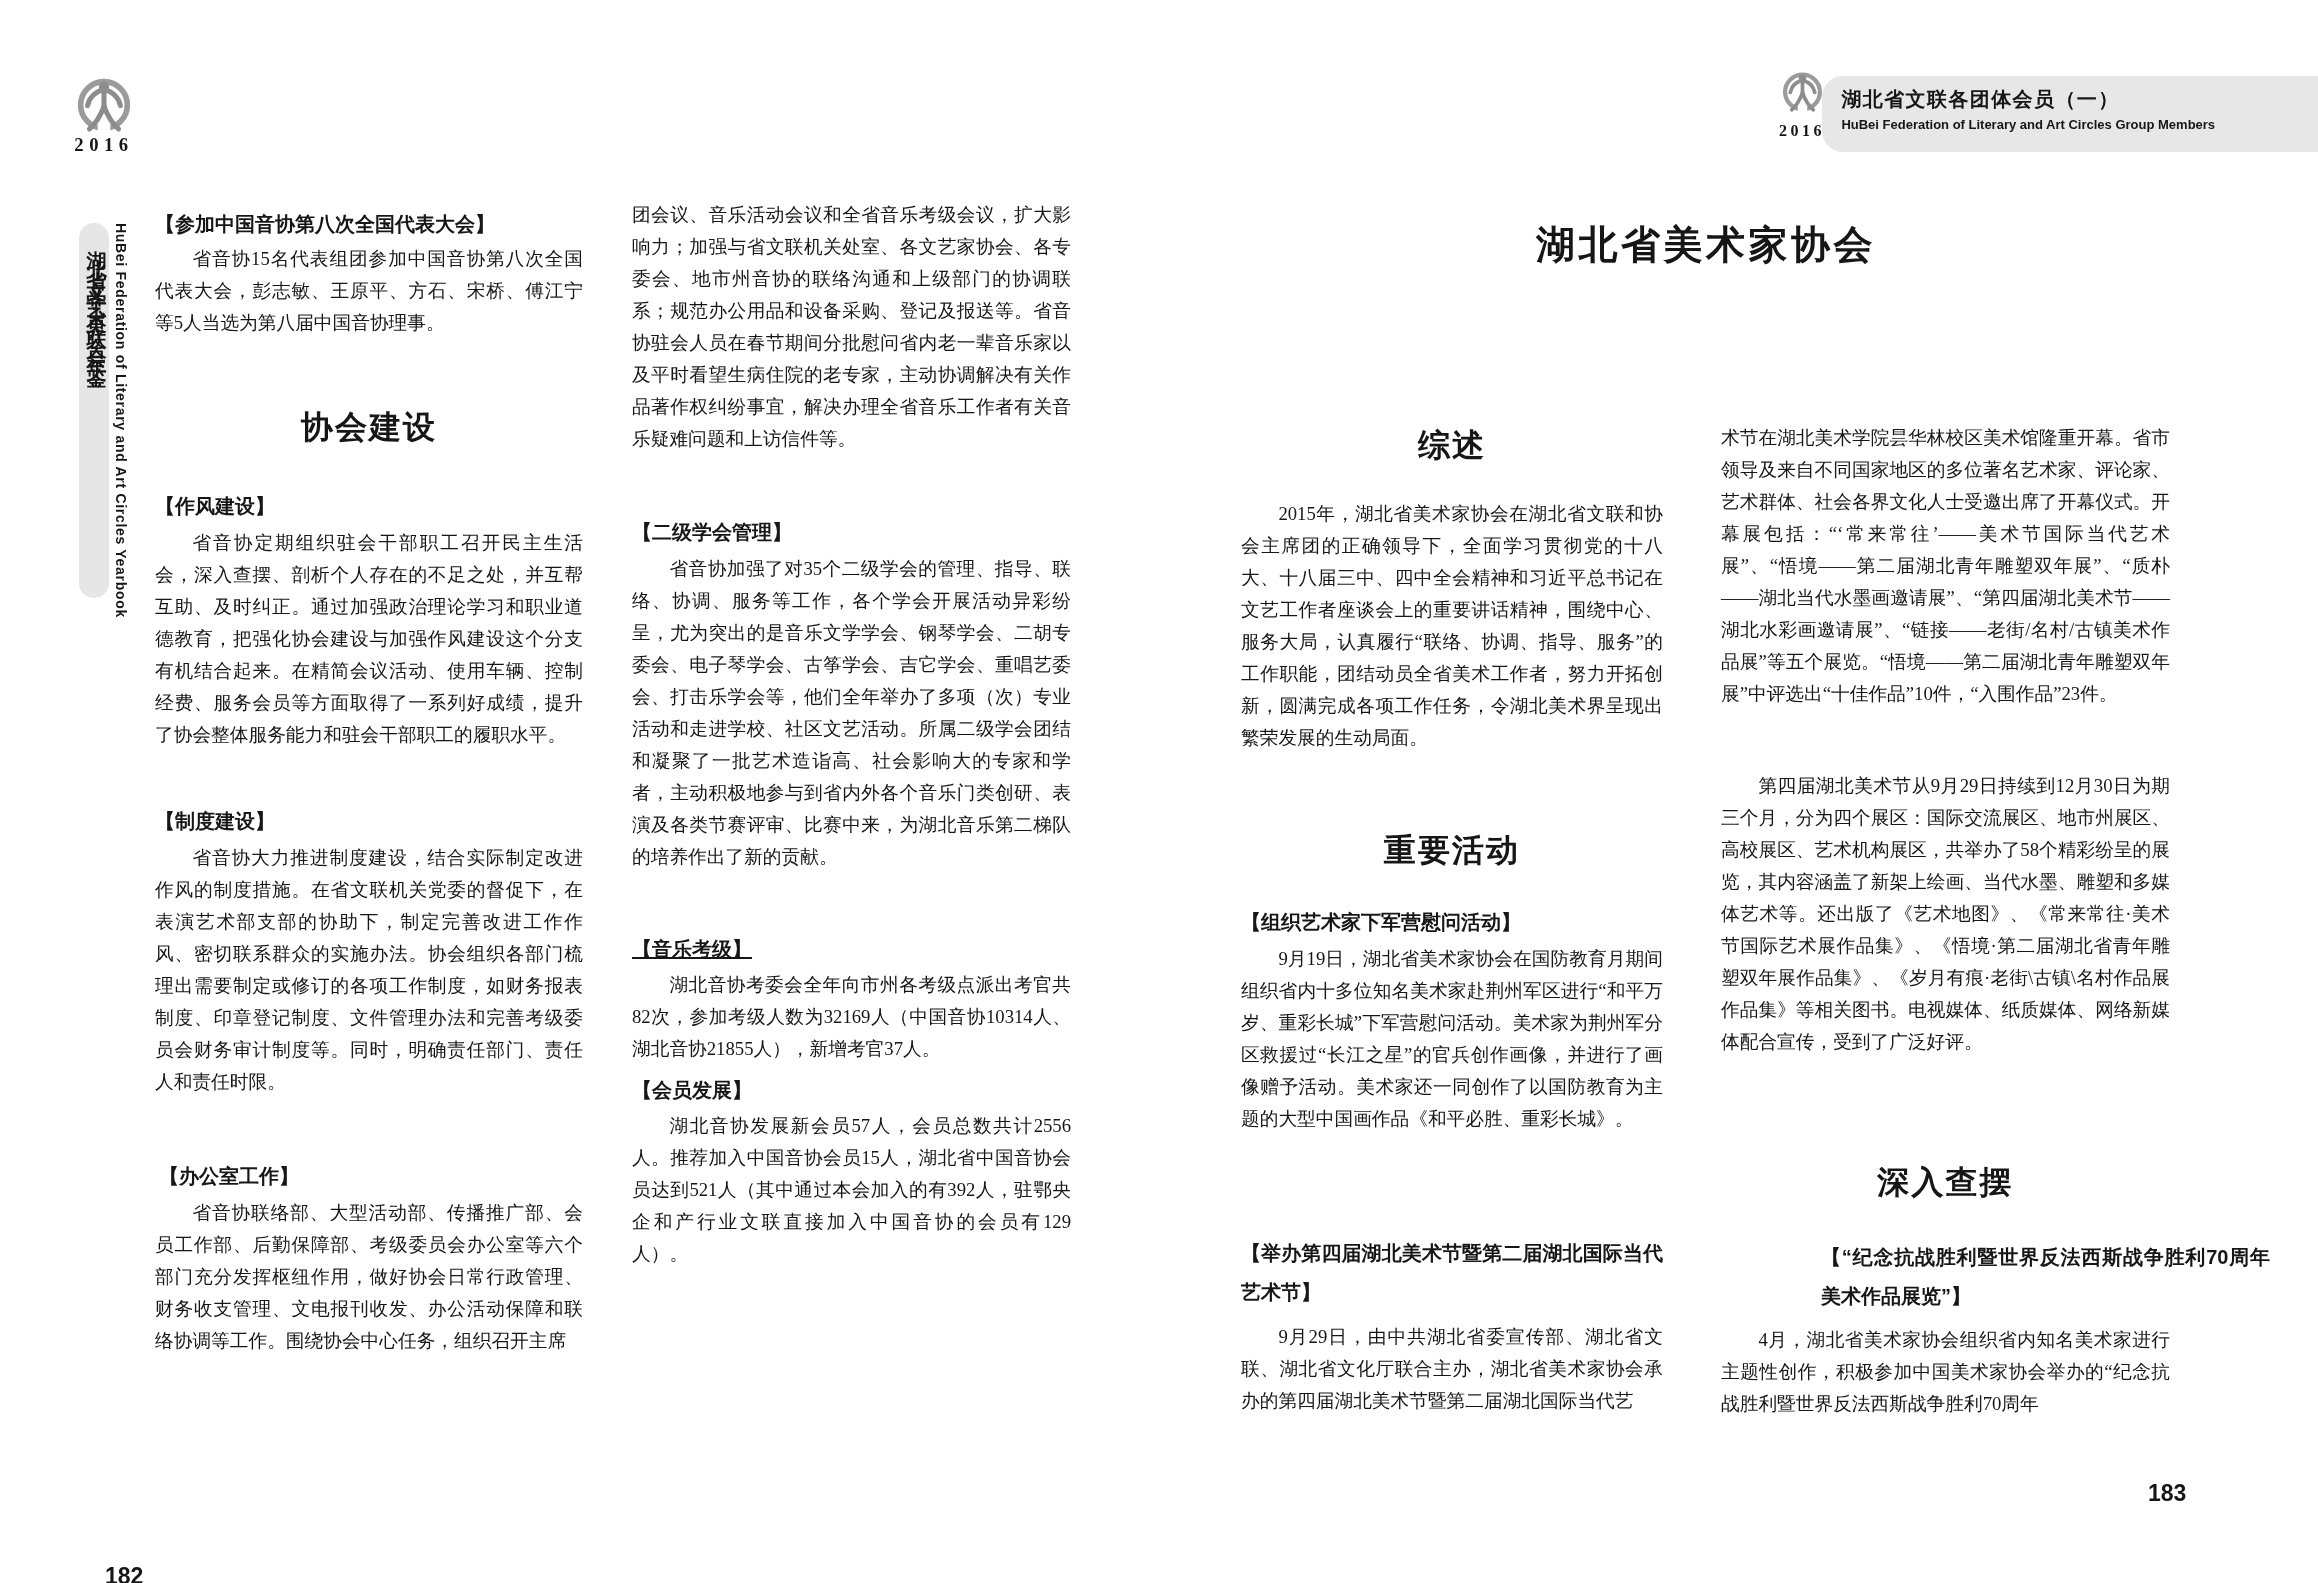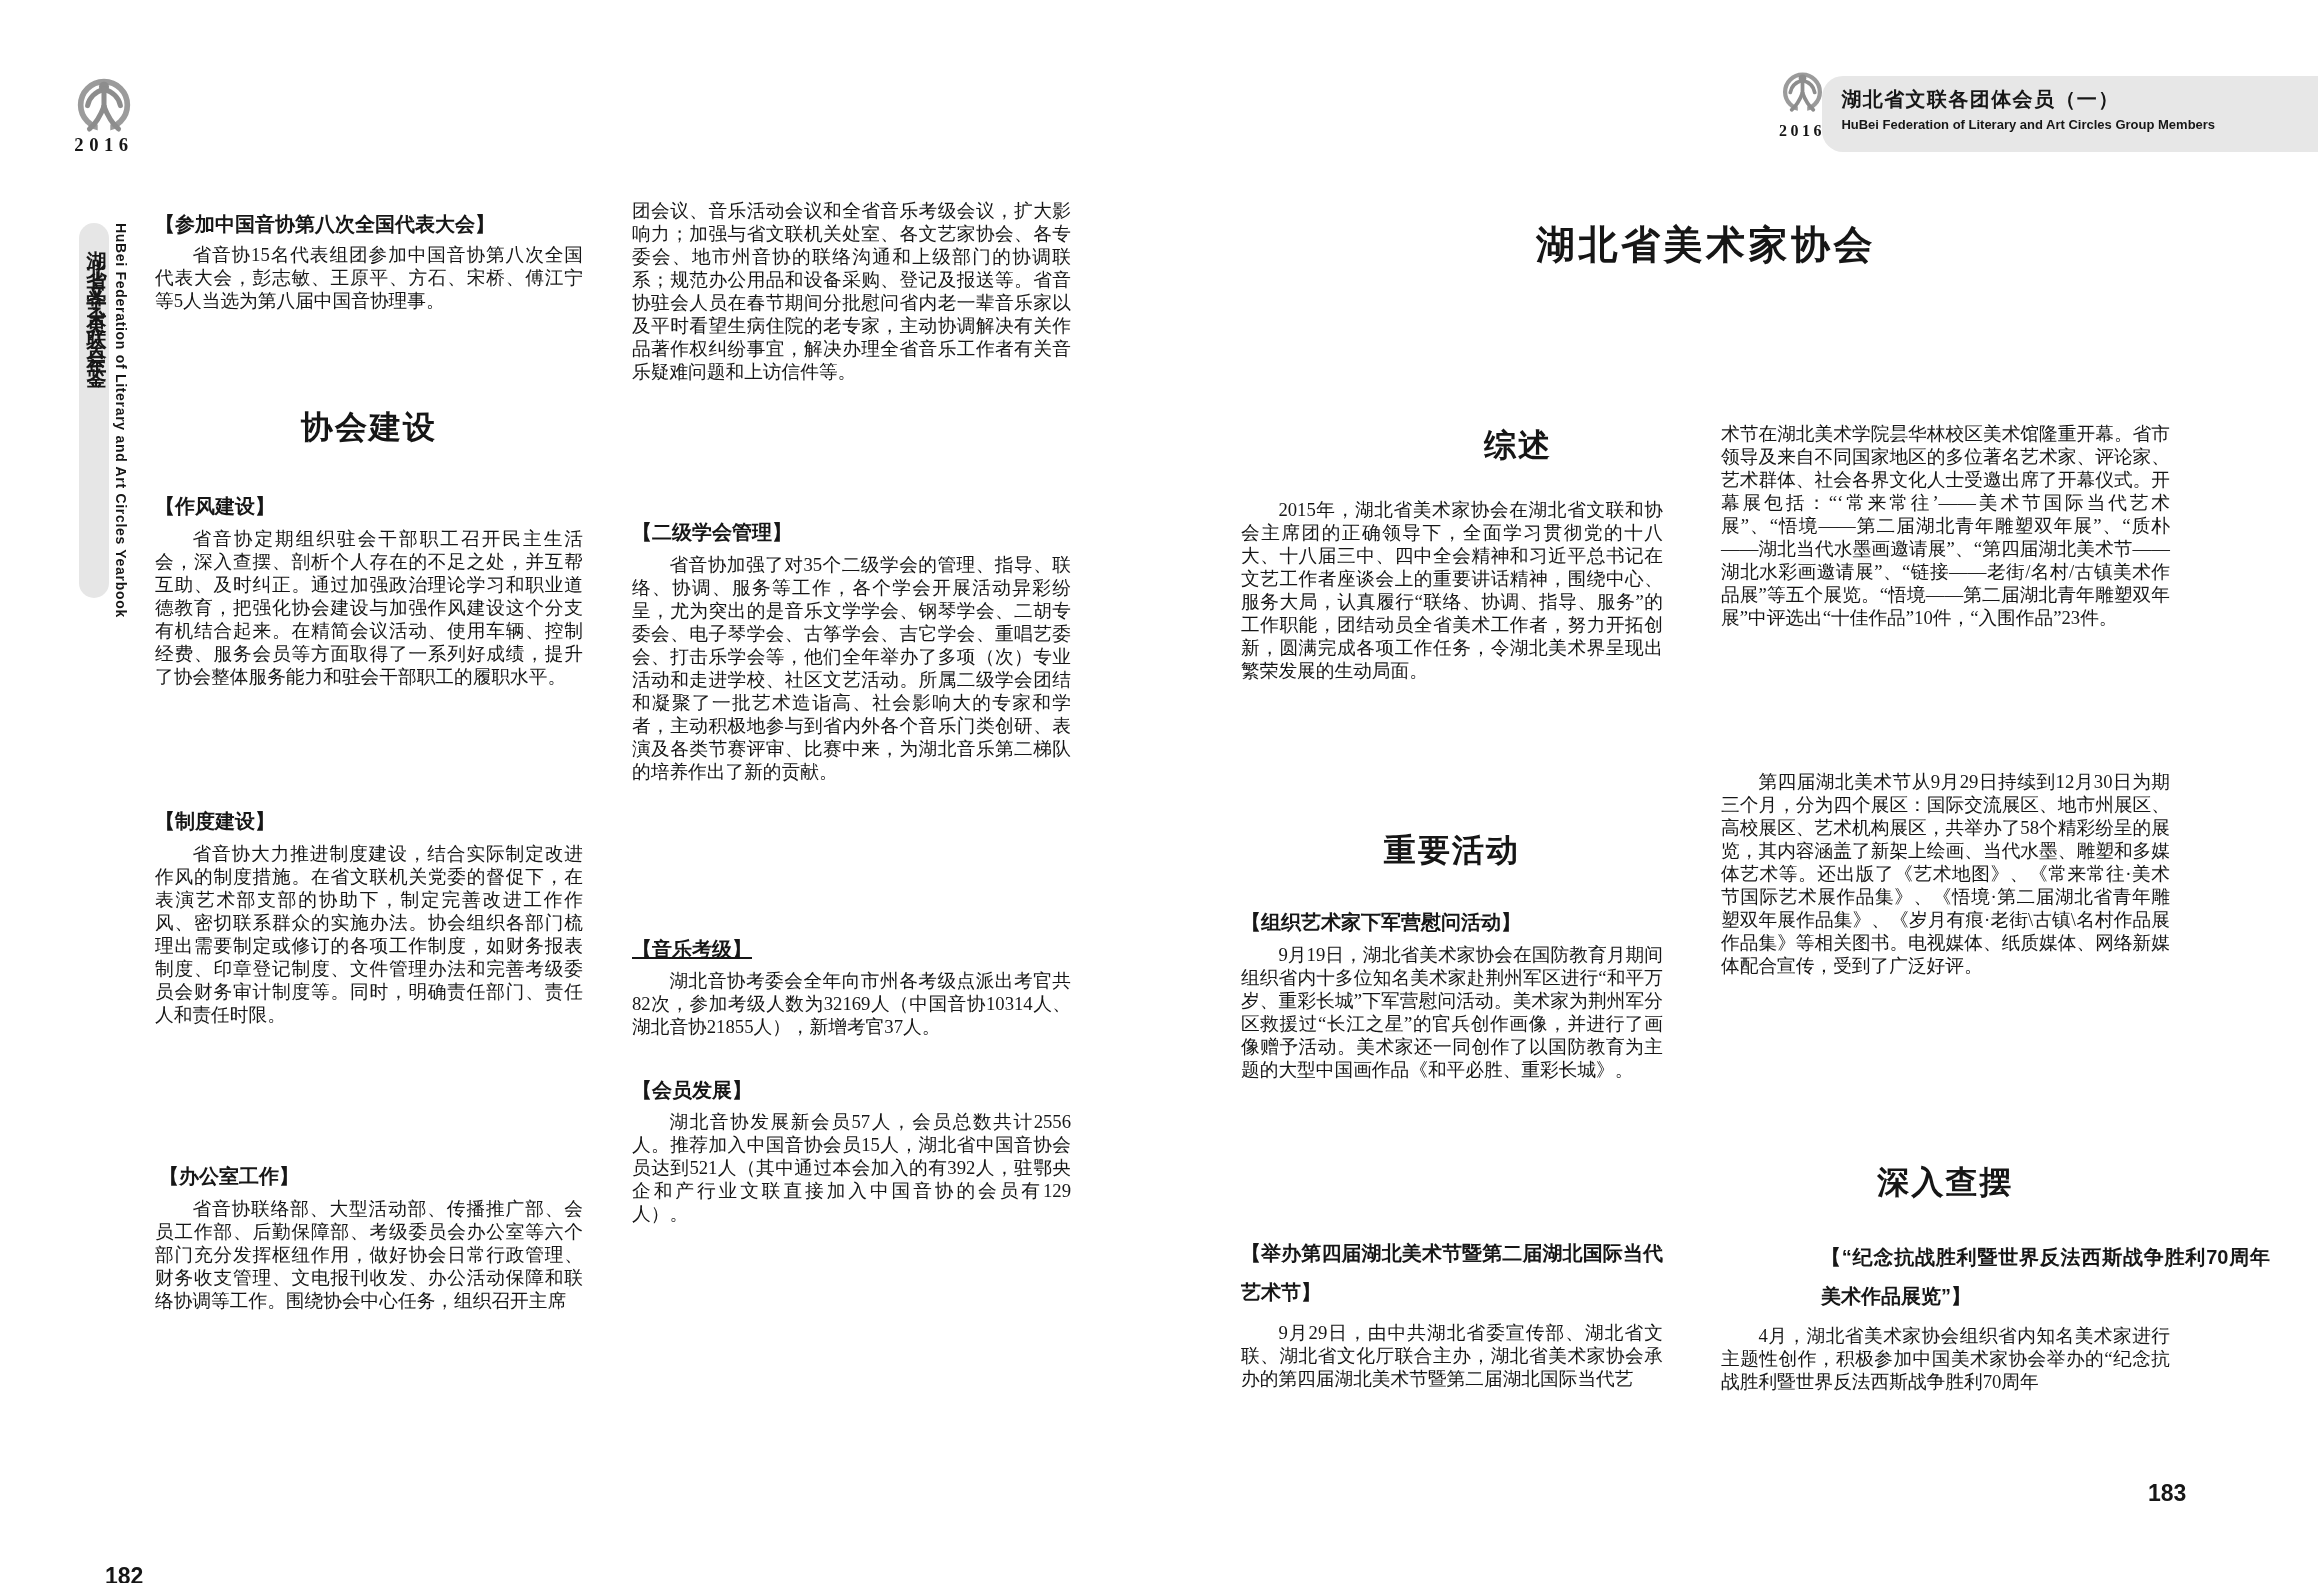--- a/index.html
+++ b/index.html
@@ -2,21 +2,21 @@
 <html style="font-size:11px"><head>
 <meta charset="utf-8">
 <style>
   html,body{margin:0;padding:0;}
   body{
     width:2319px;height:1584px;position:relative;overflow:hidden;
     background:#ffffff;color:#161616;
     font-family:"Liberation Serif",serif;
   }
   .abs{position:absolute;}
-  .para{font-size:18.7px;line-height:23px;text-align:justify;}
+  .para{font-size:18.7px;line-height:32px;text-align:justify;}
   .ind{text-indent:2em;}
   .etitle{font-family:"Liberation Sans",sans-serif;font-weight:700;font-size:20px;line-height:39px;text-align:justify;}
   .bighead{font-family:"Liberation Sans",sans-serif;font-weight:700;font-size:32px;letter-spacing:2.1px;text-align:center;}
   .pagetitle{font-weight:700;font-size:39px;letter-spacing:3.5px;text-align:center;}
   .pagenum{font-family:"Liberation Sans",sans-serif;font-weight:700;font-size:23px;}
   .year{font-weight:700;letter-spacing:5.5px;font-size:18.7px;text-align:center;}
   .year-sm{font-weight:700;letter-spacing:3.5px;font-size:16px;text-align:center;}
   .sidebar-bar{background:#e6e6e6;border-radius:15px;}
   .v-zh{writing-mode:vertical-rl;font-weight:700;font-size:20px;letter-spacing:9.7px;}
   .v-en{writing-mode:vertical-rl;font-weight:700;font-size:14px;letter-spacing:0.7px;font-family:"Liberation Sans",sans-serif;}
@@ -86,21 +86,21 @@
 </div>
 <div class="abs year-sm" style="left:1773px;top:122px;width:58px;">2016</div>
 
 <div class="abs hdr-box" style="left:1822px;top:76px;width:497px;height:66px;">
   <div class="hdr-zh">湖北省文联各团体会员（一）</div>
   <div class="hdr-en">HuBei Federation of Literary and Art Circles Group Members</div>
 </div>
 
 <div class="abs pagetitle" style="left:1241px;top:218px;width:930px;">湖北省美术家协会</div>
 
-<div class="abs bighead" style="left:1307px;top:424px;width:422px;">综述</div>
+<div class="abs bighead" style="left:1241px;top:424px;width:422px;">综述</div>
 <div class="abs para ind" style="left:1241px;top:498px;width:422px;">2015年，湖北省美术家协会在湖北省文联和协会主席团的正确领导下，全面学习贯彻党的十八大、十八届三中、四中全会精神和习近平总书记在文艺工作者座谈会上的重要讲话精神，围绕中心、服务大局，认真履行“联络、协调、指导、服务”的工作职能，团结动员全省美术工作者，努力开拓创新，圆满完成各项工作任务，令湖北美术界呈现出繁荣发展的生动局面。</div>
 
 <div class="abs bighead" style="left:1241px;top:829px;width:422px;">重要活动</div>
 
 <div class="abs etitle" style="left:1241px;top:903px;width:422px;">【组织艺术家下军营慰问活动】</div>
 <div class="abs para ind" style="left:1241px;top:943px;width:422px;">9月19日，湖北省美术家协会在国防教育月期间组织省内十多位知名美术家赴荆州军区进行“和平万岁、重彩长城”下军营慰问活动。美术家为荆州军分区救援过“长江之星”的官兵创作画像，并进行了画像赠予活动。美术家还一同创作了以国防教育为主题的大型中国画作品《和平必胜、重彩长城》。</div>
 
 <div class="abs etitle" style="left:1241px;top:1234px;width:422px;">【举办第四届湖北美术节暨第二届湖北国际当代艺术节】</div>
 <div class="abs para ind" style="left:1241px;top:1321px;width:422px;">9月29日，由中共湖北省委宣传部、湖北省文联、湖北省文化厅联合主办，湖北省美术家协会承办的第四届湖北美术节暨第二届湖北国际当代艺</div>
 

